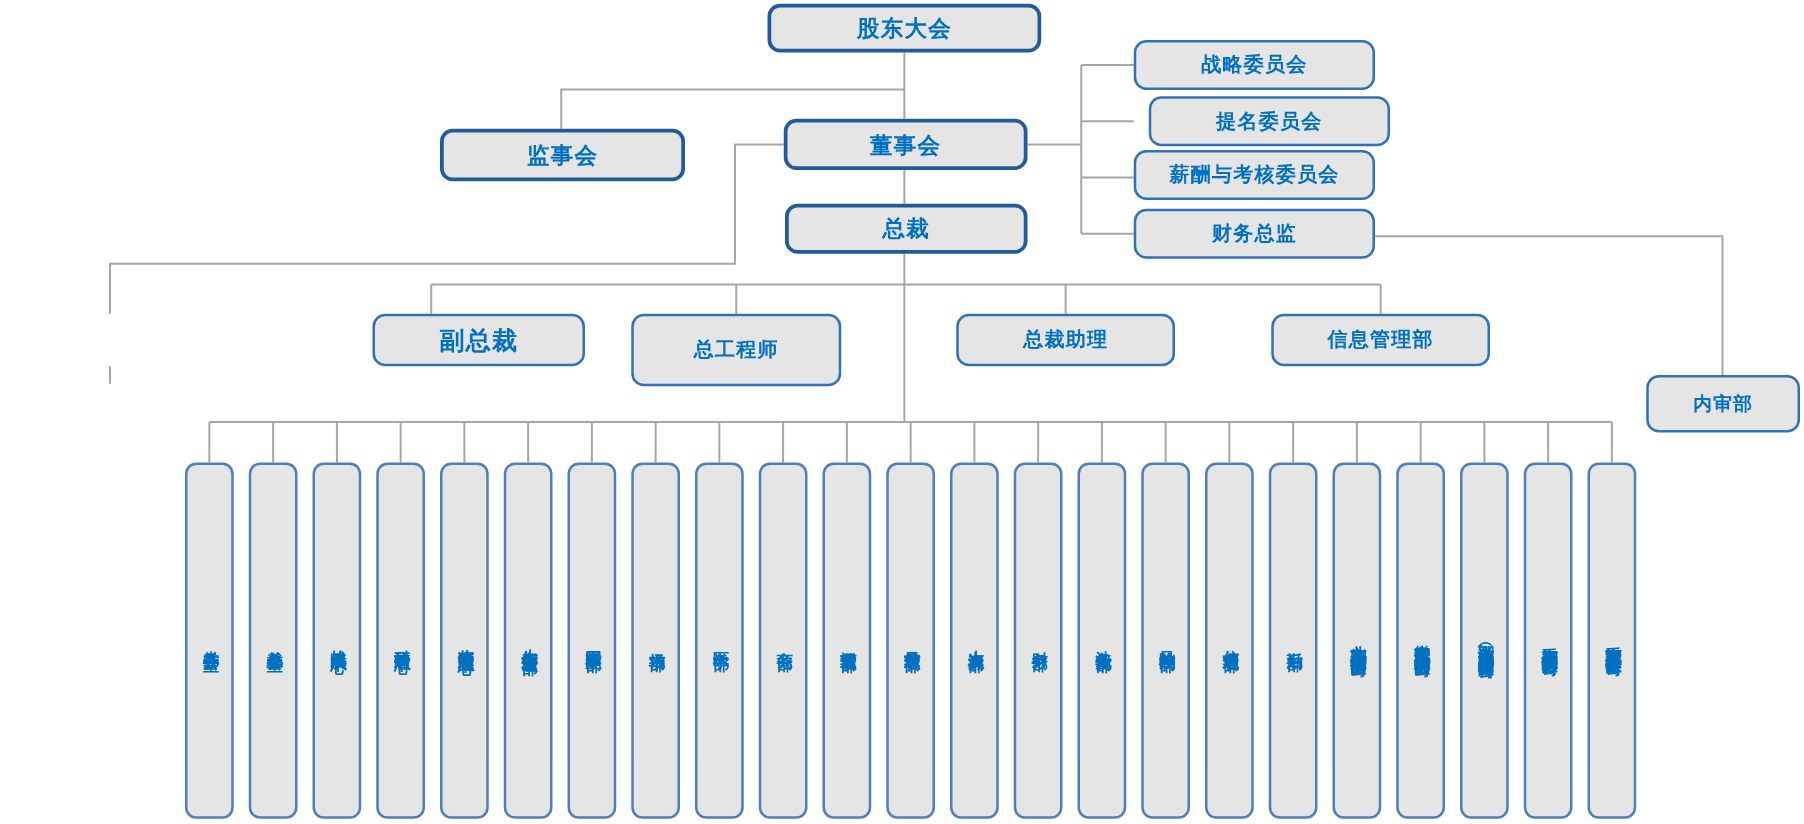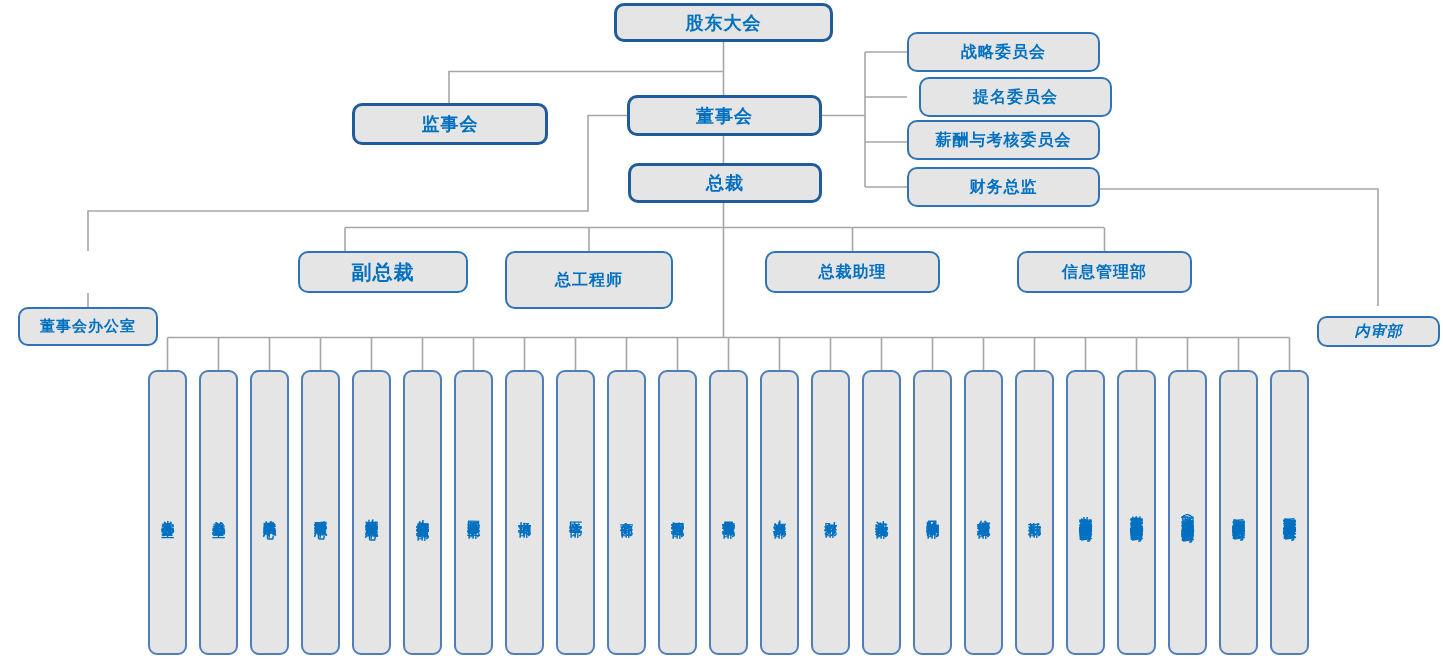--- a/index.html
+++ b/index.html
@@ -17,21 +17,21 @@
   #supervisory-box  {left:352px;top:103px;width:196px;height:42px;font-size:18px;}
   #board-box        {left:627px;top:95px; width:195px;height:41px;font-size:18px;}
   #president-box    {left:628px;top:163px;width:194px;height:40px;font-size:18px;}
   .committee        {left:907px;width:193px;height:40px;font-size:16px;}
   #secretary-box        {left:3px;   top:251px;width:172px;height:42px;font-size:16px;}
   #vice-president-box   {left:260px; top:251px;width:170px;height:42px;font-size:20px;margin-left:38px;}
   #chief-engineer-box   {left:505px; top:251px;width:168px;height:58px;font-size:16px;}
   #finance-director-box {left:765px; top:251px;width:175px;height:42px;font-size:16px;}
   #president-asst-box   {left:1017px;top:251px;width:175px;height:42px;font-size:16px;}
   #board-office-box     {left:18px;  top:307px;width:140px;height:39px;font-size:15px;}
-  #internal-audit-box   {left:1317px;top:316px;width:123px;height:31px;font-size:15px;font-style:italic;}
+  #internal-audit-box   {left:1317px;top:300px;width:123px;height:46px;font-size:15px;}
   .v-box{top:370px;width:39px;height:285px;}
   .v-box span{writing-mode:vertical-lr;text-orientation:mixed;font-size:13px;line-height:1.05;
               letter-spacing:1px;max-height:273px;font-weight:bold;color:var(--c-text);}
 </style>
 </head>
 <body>
 
 <div id="stage">
   <svg id="connector-svg" width="1443" height="659" viewBox="0 0 1443 659">
       <path d="M723.5 42 V95" class="cline"></path>
@@ -87,21 +87,20 @@
       <div class="box t2 committee" style="top: 32px;">战略委员会</div>
       <div class="box t2 committee" style="top: 77px; margin-left: 12px;">提名委员会</div>
       <div class="box t2 committee" style="top: 120px;">薪酬与考核委员会</div>
       <div class="box t2 committee" style="top: 167px;">财务总监</div>
     </div>
 
   <div class="box t2" id="vice-president-box">副总裁</div>
   <div class="box t2" id="chief-engineer-box">总工程师</div>
   <div class="box t2" id="finance-director-box">总裁助理</div>
   <div class="box t2" id="president-asst-box">信息管理部</div>
-  <div class="box t2" id="board-office-box">董事会办公室</div>
   <div class="box t2" id="internal-audit-box">内审部</div>
 
   <div id="bottom-layer">
       <div class="box t3 v-box" style="left: 148px;">
         <span>党委办公室</span>
       </div>
       <div class="box t3 v-box" style="left: 199px;">
         <span>总裁办公室</span>
       </div>
       <div class="box t3 v-box" style="left: 250px;">

